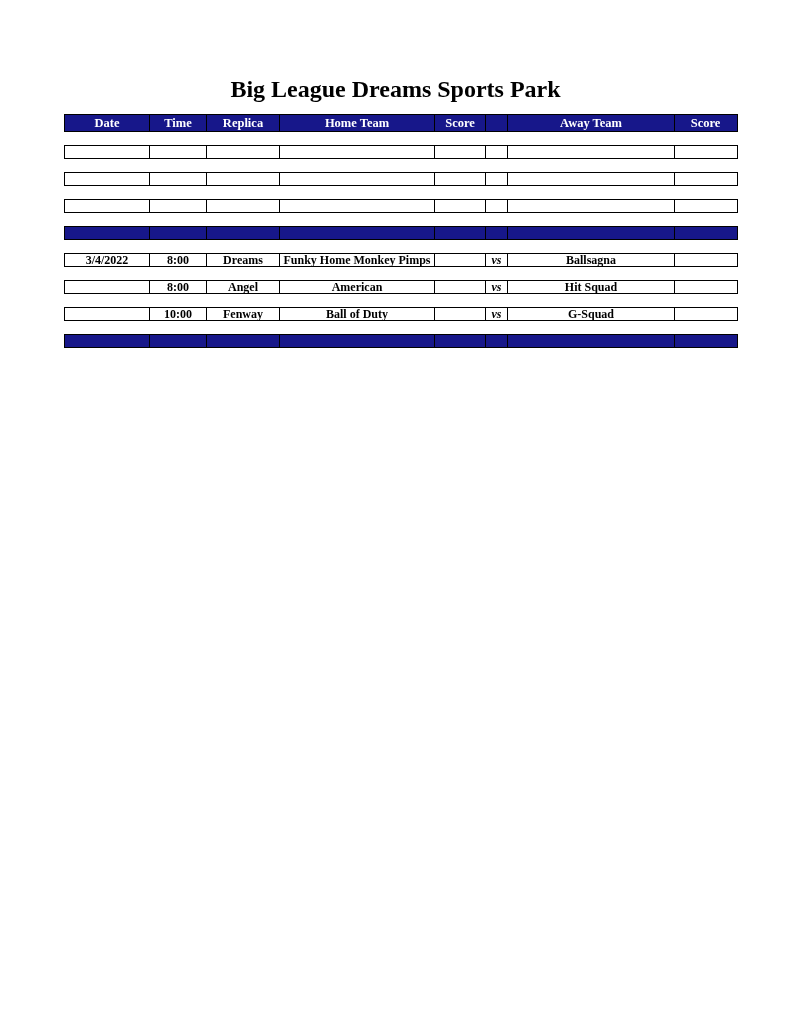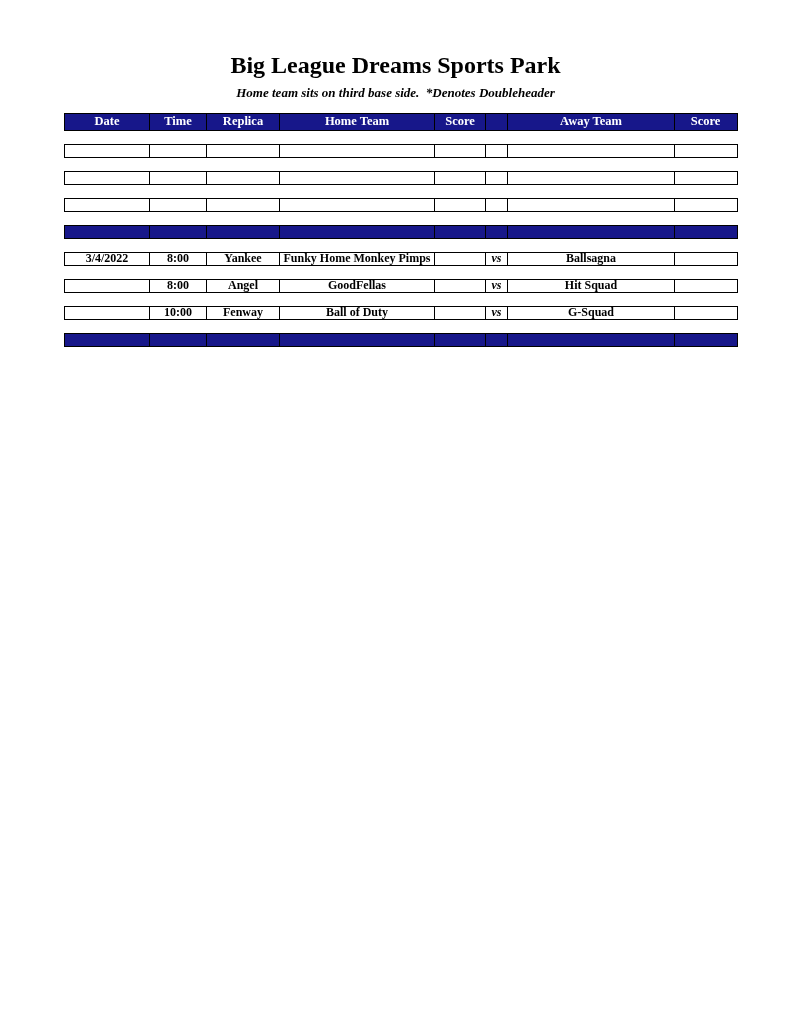--- a/index.html
+++ b/index.html
@@ -10,21 +10,21 @@
   .page {
     position: relative;
     width: 791px;
     height: 1024px;
     background: #ffffff;
     font-family: "Liberation Serif", serif;
     color: #000000;
     overflow: hidden;
   }
   .doc-header {
-    padding-top: 52px;
+    padding-top: 76px;
     text-align: center;
   }
   .page-title {
     font-size: 24px;
     font-weight: bold;
     line-height: 1.1;
   }
   .page-subtitle {
     font-size: 18px;
     font-weight: bold;
@@ -89,21 +89,20 @@
   .c-away  { width: 168px; }
   .c-ascore{ width: 64px; }
 </style>
 </head>
 <body>
 
 <div class="page">
 
   <div class="doc-header">
     <div class="page-title">Big League Dreams Sports Park</div>
-    <div class="page-note">Home team sits on third base side.  *Denotes Doubleheader</div>
   </div>
 
   <div class="schedule-table">
 
     <div class="t-row header-row">
       <div class="t-cell c-date">Date</div>
       <div class="t-cell c-time">Time</div>
       <div class="t-cell c-repl">Replica</div>
       <div class="t-cell c-home">Home Team</div>
       <div class="t-cell c-hscore">Score</div>
@@ -152,33 +151,33 @@
       <div class="t-cell c-home"></div>
       <div class="t-cell c-hscore"></div>
       <div class="t-cell c-vs"></div>
       <div class="t-cell c-away"></div>
       <div class="t-cell c-ascore"></div>
     </div>
 
     <div class="t-row">
       <div class="t-cell c-date">3/4/2022</div>
       <div class="t-cell c-time">8:00</div>
-      <div class="t-cell c-repl">Yankee</div>
+      <div class="t-cell c-repl">Dreams</div>
       <div class="t-cell c-home">Funky Home Monkey Pimps</div>
       <div class="t-cell c-hscore"></div>
       <div class="t-cell c-vs vs-text">vs</div>
       <div class="t-cell c-away">Ballsagna</div>
       <div class="t-cell c-ascore"></div>
     </div>
 
     <div class="t-row">
       <div class="t-cell c-date"></div>
       <div class="t-cell c-time">8:00</div>
       <div class="t-cell c-repl">Angel</div>
-      <div class="t-cell c-home">GoodFellas</div>
+      <div class="t-cell c-home">American</div>
       <div class="t-cell c-hscore"></div>
       <div class="t-cell c-vs vs-text">vs</div>
       <div class="t-cell c-away">Hit Squad</div>
       <div class="t-cell c-ascore"></div>
     </div>
 
     <div class="t-row">
       <div class="t-cell c-date"></div>
       <div class="t-cell c-time">10:00</div>
       <div class="t-cell c-repl">Fenway</div>

